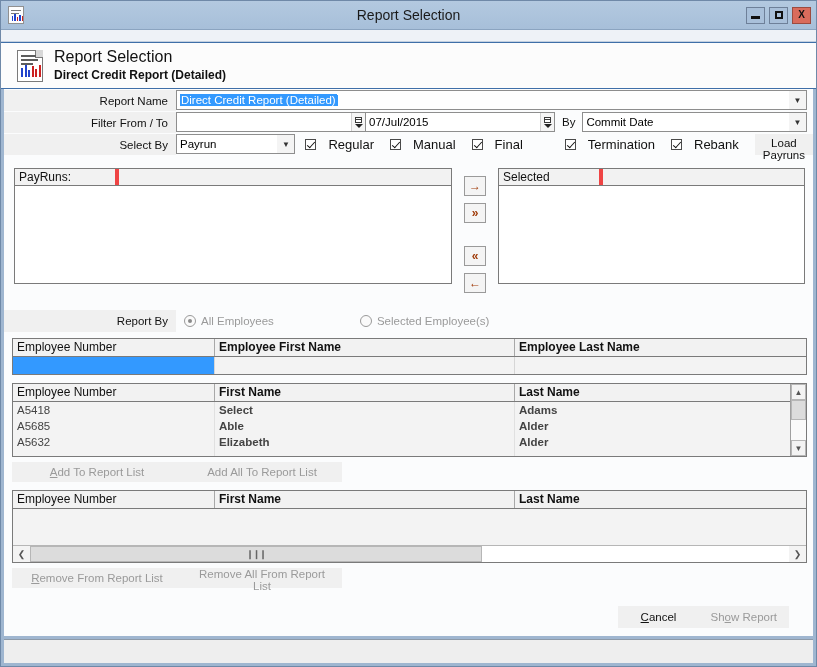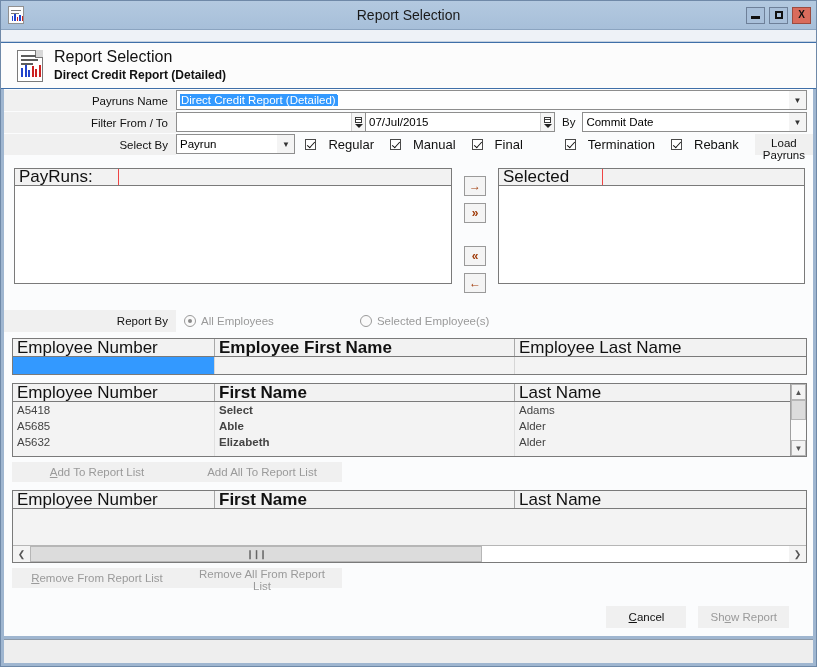--- a/index.html
+++ b/index.html
@@ -196,21 +196,21 @@
     background: #fff;
     height: 116px;
     display: flex; flex-direction: column;
   }
   .lp-head {
     height: 17px; display: flex;
     border-bottom: 1px solid #7a7a7a;
     background: #f2f2f2;
     flex: 0 0 auto;
   }
-  .lp-head .c1 { width: 104px; border-right: 1px solid #ef4444; padding-left: 4px; line-height: 16px; font-size: 17px; color: #111;}
+  .lp-head .c1 { width: 104px; border-right: 4px solid #ef4444; padding-left: 4px; line-height: 16px; font-size: 12px; color: #111;}
   .lp-head .c2 { flex: 1 1 auto; }
   .lp-body { flex: 1 1 auto; background: #fff; }
   .arrowcol {
     width: 38px; display: flex; flex-direction: column;
     align-items: center; margin: 0 4px; padding-top: 8px;
   }
   .abtn {
     width: 22px; height: 20px;
     background: #f4f4f4; border: 1px solid #9a9a9a;
     display: flex; align-items: center; justify-content: center;
@@ -236,26 +236,26 @@
   .radio.on .dot:after {
     content: ""; position: absolute; left: 2.5px; top: 2.5px;
     width: 4px; height: 4px; border-radius: 50%; background: #8a8a8a;
   }
   .radio span { color: #9a9a9a; font-size: 11.5px; }
   .radio.spaced { margin-left: 86px; }
   
   .gridblock { margin: 6px 6px 0 8px; border: 1px solid #7a7a7a; background: #fff; }
   .ghead { display: flex; height: 18px; background: #f2f2f2; border-bottom: 1px solid #7a7a7a;}
   .ghead div {
-    line-height: 17px; padding-left: 4px; font-size: 17px; color: #111;
+    line-height: 17px; padding-left: 4px; font-size: 12px; color: #111;
     border-right: 1px solid #a8a8a8; overflow: hidden; white-space: nowrap;
   }
   .gc1 { width: 202px; flex: 0 0 auto; }
   .gc2 { width: 300px; flex: 0 0 auto; font-weight: bold; }
-  .gc3 { flex: 1 1 auto; border-right: none !important; }
+  .gc3 { flex: 1 1 auto; border-right: none !important; font-weight: bold; }
   .filter-row { display: flex; height: 17px; background: #f3f3f3; }
   .filter-row div { border-right: 1px solid #d6d6d6; }
   .filter-row .sel { background: #3399ff; }
   
   .dgrid { margin: 8px 6px 0 8px; border: 1px solid #7a7a7a; background: #fff; display: flex; }
   .dgrid-main { flex: 1 1 auto; }
   .drow { display: flex; height: 16px; font-size: 11.5px; color: #444; background: #f3f3f3; }
   .drow div {
     padding-left: 4px; line-height: 16px; overflow: hidden; white-space: nowrap;
     border-right: 1px solid #e0e0e0;
@@ -288,21 +288,21 @@
   }
   .hs-thumb {
     width: 452px; background: #dcdcdc; border: 1px solid #b6b6b6;
     display: flex; align-items: center; justify-content: center;
     color: #666; font-size: 9px; letter-spacing: -1px; flex: 0 0 auto;
   }
   .hs-track { flex: 1 1 auto; background: #fff; }
   
   .footer-btns {
     display: flex; justify-content: flex-end; align-items: flex-end;
-    margin-top: 18px; padding-right: 24px; gap: 12px;
+    margin-top: 18px; padding-right: 24px; gap: 0px;
   }
   .fbtn {
     background: #f0f0f0; border: none; height: 22px; min-width: 80px;
     font-size: 11.5px; color: #111; cursor: pointer; padding: 0 12px;
     font-family: "Liberation Sans", sans-serif;
   }
   .fbtn.disabled { color: #9a9a9a; }
   .fbtn u { text-decoration: underline; }
   .statusbar {
     height: 24px; background: #eeeeee;
@@ -359,21 +359,21 @@
     </div>
     <div class="banner-txt">
       <div class="banner-title">Report Selection</div>
       <div class="banner-sub">Direct Credit Report (Detailed)</div>
     </div>
   </div>
 
   <div class="body">
 
     <div class="frow">
-      <div class="flabel">Payruns Name</div>
+      <div class="flabel">Report Name</div>
       <div class="combo" style="flex:1 1 auto; margin-right:6px;">
         <div class="val"><span class="sel-text">Direct Credit Report (Detailed)</span><span class="caret-line"></span></div>
         <div class="arrow">▼</div>
       </div>
     </div>
 
     <div class="frow">
       <div class="flabel">Filter From / To</div>
       <div class="spin-field" style="width:190px;">
         <div class="sv"></div>

